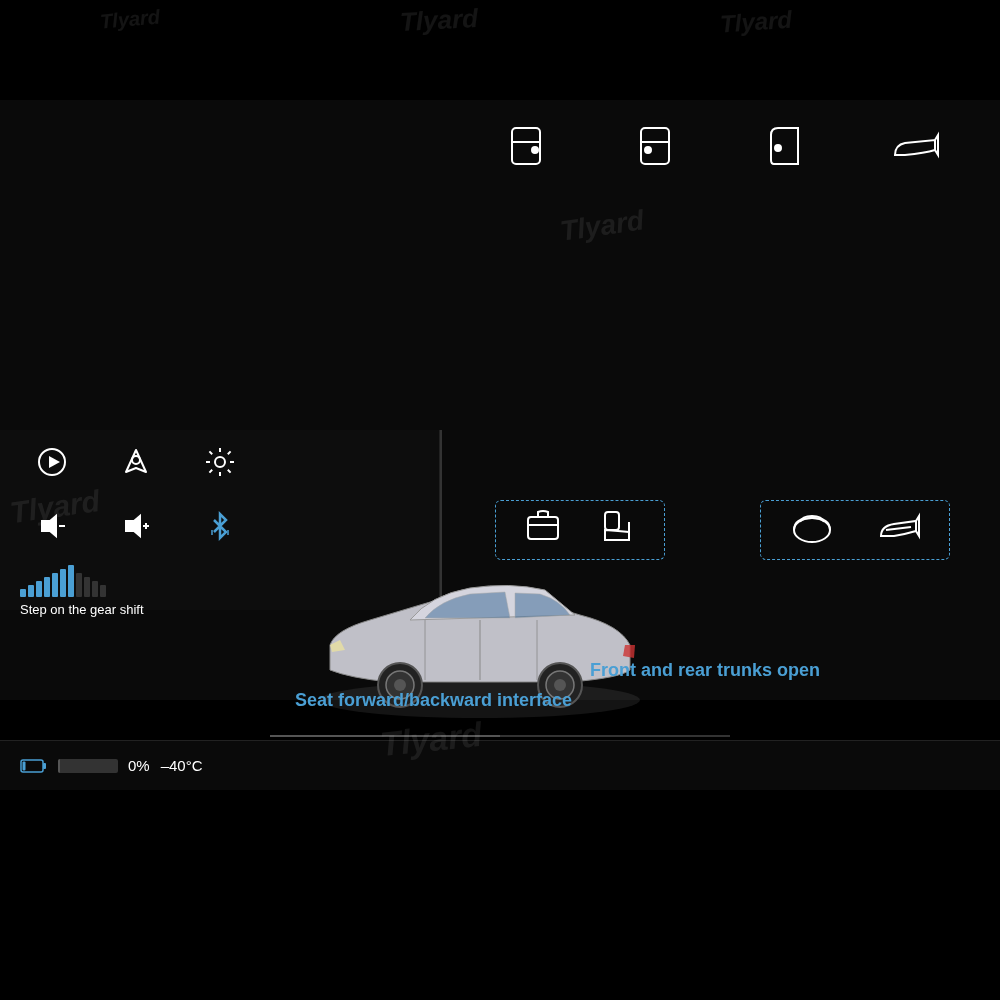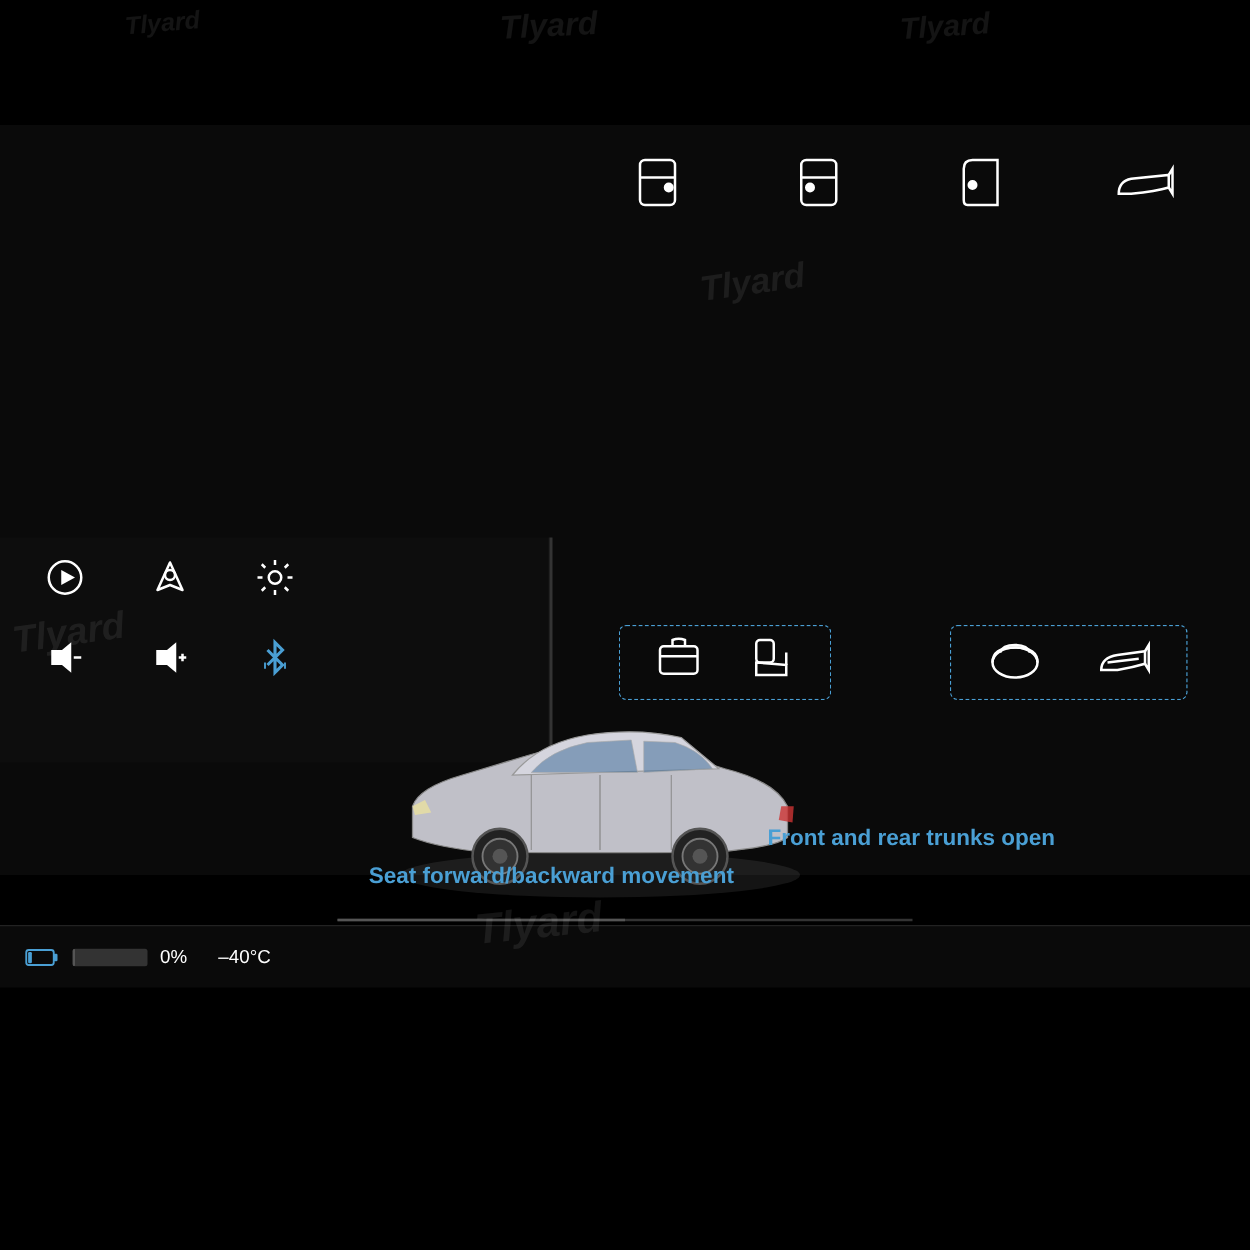--- a/index.html
+++ b/index.html
@@ -161,21 +161,21 @@
       top: 590px;
       left: 295px;
       color: #4a9fd4;
       font-size: 18px;
       font-weight: 600;
     }
 
     .label-trunk {
       position: absolute;
       top: 560px;
-      left: 614px;
+      left: 590px;
       color: #4a9fd4;
       font-size: 18px;
       font-weight: 600;
     }
 
     
     .bottom-bar {
       position: absolute;
       top: 640px;
       left: 0;
@@ -211,21 +211,21 @@
     }
 
     .battery-pct {
       color: #fff;
       font-size: 15px;
     }
 
     .temp-label {
       color: #fff;
       font-size: 15px;
-      margin-left: 15px;
+      margin-left: 1px;
     }
 
     
     .gear-shift-area {
       position: absolute;
       top: 465px;
       left: 20px;
       display: flex;
       flex-direction: column;
       align-items: flex-start;
@@ -432,20 +432,36 @@
       <div>
         <svg width="45" height="40" viewBox="0 0 45 40" fill="none" stroke="white" stroke-width="2">
           <path d="M5 28 Q5 18 18 16 L40 13 L40 23 Q30 26 18 28 Z"></path>
           <path d="M40 13 L43 8 L43 28 L40 23"></path>
           <line x1="10" y1="22" x2="35" y2="19"></line>
         </svg>
       </div>
     </div>
   </div>
 
+  <div class="gear-shift-area">
+    <div class="gear-bars">
+      <div class="gear-bar-item" style="height:8px;"></div>
+      <div class="gear-bar-item" style="height:12px;"></div>
+      <div class="gear-bar-item" style="height:16px;"></div>
+      <div class="gear-bar-item" style="height:20px;"></div>
+      <div class="gear-bar-item" style="height:24px;"></div>
+      <div class="gear-bar-item" style="height:28px;"></div>
+      <div class="gear-bar-item" style="height:32px;"></div>
+      <div class="gear-bar-item" style="height:24px;background:#333;"></div>
+      <div class="gear-bar-item" style="height:20px;background:#333;"></div>
+      <div class="gear-bar-item" style="height:16px;background:#333;"></div>
+      <div class="gear-bar-item" style="height:12px;background:#333;"></div>
+    </div>
+    <div class="gear-shift-label">Step on the gear shift</div>
+  </div>
 
   <div class="car-container">
     <svg viewBox="0 0 380 180" width="380" height="180">
 
       <ellipse cx="190" cy="150" rx="160" ry="18" fill="rgba(255,255,255,0.08)"></ellipse>
 
       <path d="M40 120 L40 95 Q45 80 80 70 L130 55 Q160 45 190 45 Q220 45 240 50 L290 65 Q330 75 340 95 L340 120 Q330 128 280 132 L100 132 Q60 128 40 120 Z" fill="#c0c0c8" stroke="#888" stroke-width="1"></path>
 
       <path d="M120 70 Q140 45 180 38 Q220 32 255 40 L285 65 Z" fill="#d5d5de" stroke="#999" stroke-width="1"></path>
 
@@ -463,21 +479,21 @@
 
       <path d="M335 95 L345 95 L344 108 L333 106 Z" fill="#cc3333" opacity="0.8"></path>
 
       <line x1="190" y1="70" x2="190" y2="130" stroke="#888" stroke-width="1"></line>
       <line x1="135" y1="70" x2="135" y2="130" stroke="#888" stroke-width="0.8"></line>
       <line x1="247" y1="70" x2="247" y2="130" stroke="#888" stroke-width="0.8"></line>
     </svg>
   </div>
 
 
-  <div class="label-seat">Seat forward/backward movement</div>
+  <div class="label-seat">Seat forward/backward interface</div>
 
   <div class="label-trunk">Front and rear trunks open</div>
 
   <div class="progress-line">
     <div class="progress-fill"></div>
   </div>
 
   <div class="bottom-bar">
     <div class="battery-area">
 

